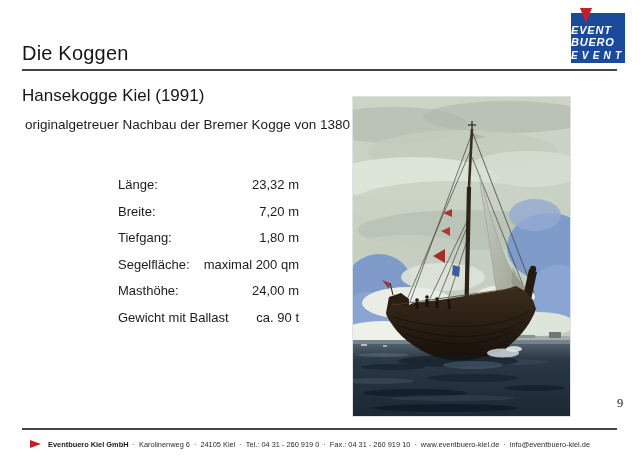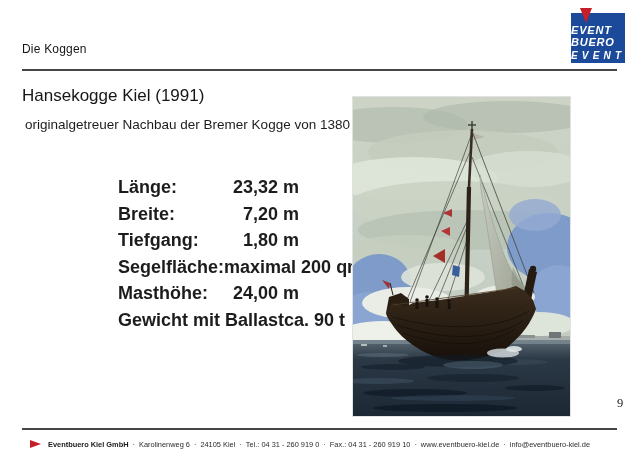--- a/index.html
+++ b/index.html
@@ -2,21 +2,21 @@
 <html><head>
 <meta charset="utf-8">
 <style>
   * { margin: 0; padding: 0; box-sizing: border-box; }
   html, body { width: 640px; height: 461px; background: #ffffff; }
   body { font-family: "Liberation Sans", sans-serif; color: #1c1c1c; }
   .slide { position: relative; width: 640px; height: 461px; background: #ffffff; overflow: hidden; }
 
   .page-title {
     position: absolute; left: 22px; top: 42px;
-    font-size: 12px; color: #161616; letter-spacing: 0.2px;
+    font-size: 20px; color: #161616; letter-spacing: 0.2px;
   }
   .title-rule {
     position: absolute; left: 22px; top: 69px; width: 595px; height: 2px;
     background: #454545;
   }
 
   
   .logo {
     position: absolute; left: 571px; top: 13px; width: 54px; height: 50px;
     background: #1b4a9b; color: #ffffff;
@@ -37,21 +37,21 @@
     font-size: 17px; color: #161616;
   }
   .intro {
     position: absolute; left: 25px; top: 117px;
     font-size: 13.5px; color: #1c1c1c; text-align: right;
   }
 
   
   .specs {
     position: absolute; left: 118px; top: 177px; width: 181px;
-    font-size: 18px; color: #1c1c1c; font-weight: bold;
+    font-size: 13px; color: #1c1c1c;
   }
   .spec-row { display: flex; justify-content: space-between; height: 26.6px; align-items: flex-start; white-space: nowrap; }
   .spec-value { text-align: right; }
 
   
   .photo {
     position: absolute; left: 353px; top: 97px; width: 217px; height: 319px;
     outline: 1px solid #e2e2e2;
   }
   .photo svg { display: block; width: 217px; height: 319px; }

